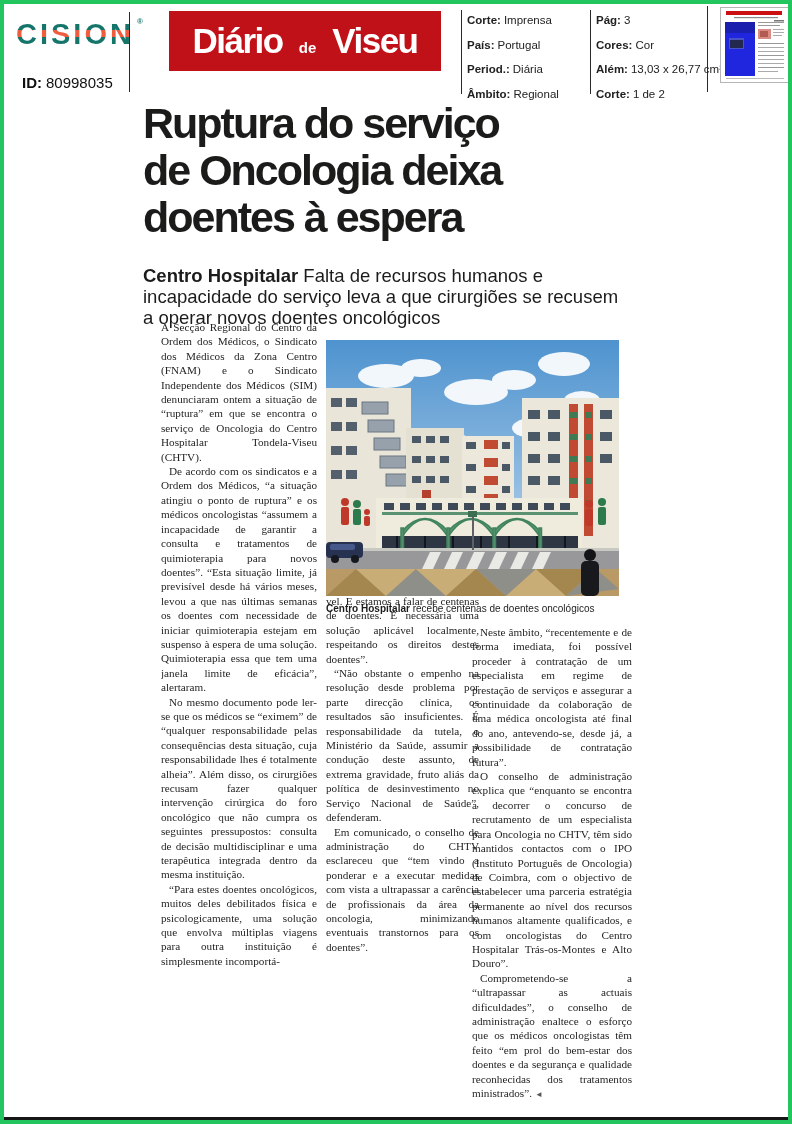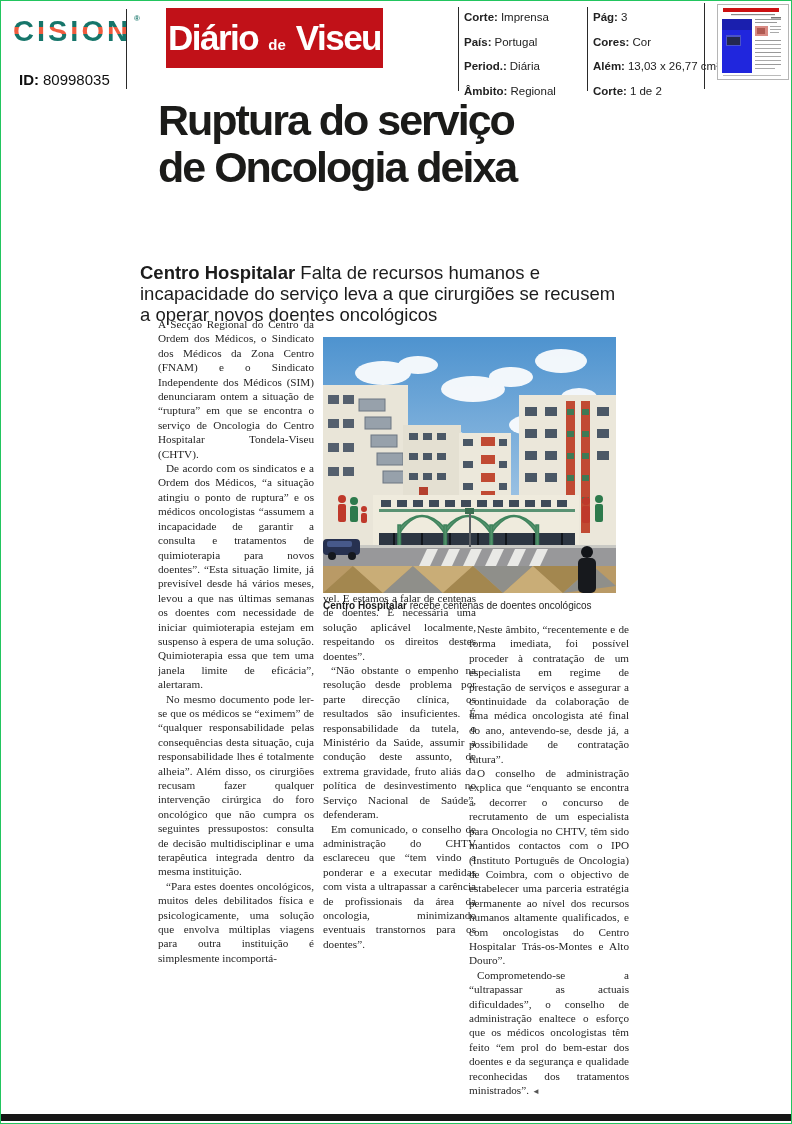--- a/index.html
+++ b/index.html
@@ -1,18 +1,18 @@
 <!DOCTYPE html>
 <html lang="pt"><head>
 <meta charset="utf-8">
 <style>
   html,body{margin:0;padding:0;background:#e8e8e8;}
   .page{
     position:relative;width:792px;height:1124px;background:#fff;
-    border:1px solid #22c55e;box-sizing:border-box;overflow:hidden;
+    border:4px solid #22c55e;box-sizing:border-box;overflow:hidden;
     font-family:"Liberation Sans",sans-serif;color:#1c1c1a;
   }
   
   .cision{position:absolute;left:12px;top:16px;}
   .cision-word{
     font-family:"Liberation Sans",sans-serif;font-weight:700;font-size:29px;
     letter-spacing:3px;color:#16756a;line-height:1;
   }
   @supports ((-webkit-background-clip:text) or (background-clip:text)){
     .cision-word{
@@ -22,35 +22,35 @@
   }
   .cision-reg{position:absolute;top:-3px;right:-9px;font-size:8px;color:#16756a;font-weight:700;}
   .id-line{position:absolute;left:18px;top:70px;font-size:15px;color:#111;}
   .id-line b{margin-right:4px;}
   .vline{position:absolute;width:1px;background:#2a2a2a;}
   .vl1{left:125px;top:8px;height:80px;}
   .vl2{left:457px;top:6px;height:84px;}
   .vl3{left:586px;top:6px;height:84px;}
   .vl4{left:703px;top:2px;height:86px;}
   .masthead{
-    position:absolute;left:165px;top:7px;width:217px;height:60px;background:#c11118;
+    position:absolute;left:165px;top:7px;width:272px;height:60px;background:#c11118;
     display:flex;align-items:baseline;justify-content:center;color:#fff;
   }
   .mast-main{font-size:35px;font-weight:700;letter-spacing:-1.5px;line-height:60px;}
-  .mast-small{font-size:15px;font-weight:700;margin:0 10px;}
+  .mast-small{font-size:15px;font-weight:700;margin:0 16px;}
   .clip-date{position:absolute;left:165px;top:78px;width:260px;text-align:center;font-size:14px;color:#222;}
   .meta{position:absolute;top:10px;font-size:11.5px;color:#222;}
   .meta-a{left:463px;width:118px;}
   .meta-b{left:592px;width:108px;}
   .mrow{margin-bottom:12.5px;white-space:nowrap;}
   .mrow b{margin-right:3px;}
   .thumb{position:absolute;left:716px;top:3px;}
   
   .headline{
-    position:absolute;left:157px;top:96px;width:500px;
+    position:absolute;left:139px;top:96px;width:500px;
     font-size:43px;line-height:47px;font-weight:700;letter-spacing:-2px;color:#1b1b19;
   }
   .lead{
     position:absolute;left:139px;top:261px;width:489px;
     font-size:18.5px;line-height:21px;color:#1c1c1c;
   }
   .lead b{font-weight:700;}
   .photo{position:absolute;left:322px;top:336px;width:293px;height:256px;}
   .caption{position:absolute;left:322px;top:599px;width:310px;font-size:10px;color:#1c1c1c;}
   .caption b{font-weight:700;}
@@ -127,20 +127,21 @@
       <rect x="38" y="56" width="26" height="1" fill="#aaa"></rect>
       <rect x="38" y="60" width="26" height="1" fill="#999"></rect>
       <rect x="38" y="64" width="20" height="1" fill="#aaa"></rect>
       <rect x="6" y="71" width="58" height="1" fill="#bbb"></rect>
     </svg>
   </div>
 
   <div class="headline">
     <div>Ruptura do serviço</div>
     <div>de Oncologia deixa</div>
+    <div>doentes à espera</div>
   </div>
 
   <p class="lead pg"><b>Centro Hospitalar</b><span> Falta de recursos humanos e incapacidade do serviço leva a que cirurgiões se recusem a operar novos doentes oncológicos</span></p>
 
   <div class="photo">
     <svg width="293" height="256" viewBox="0 0 293 256">
       <defs>
         <linearGradient id="sky" x1="0" y1="0" x2="0" y2="1">
           <stop offset="0" stop-color="#4e93cf"></stop>
           <stop offset="1" stop-color="#c6dcef"></stop>

